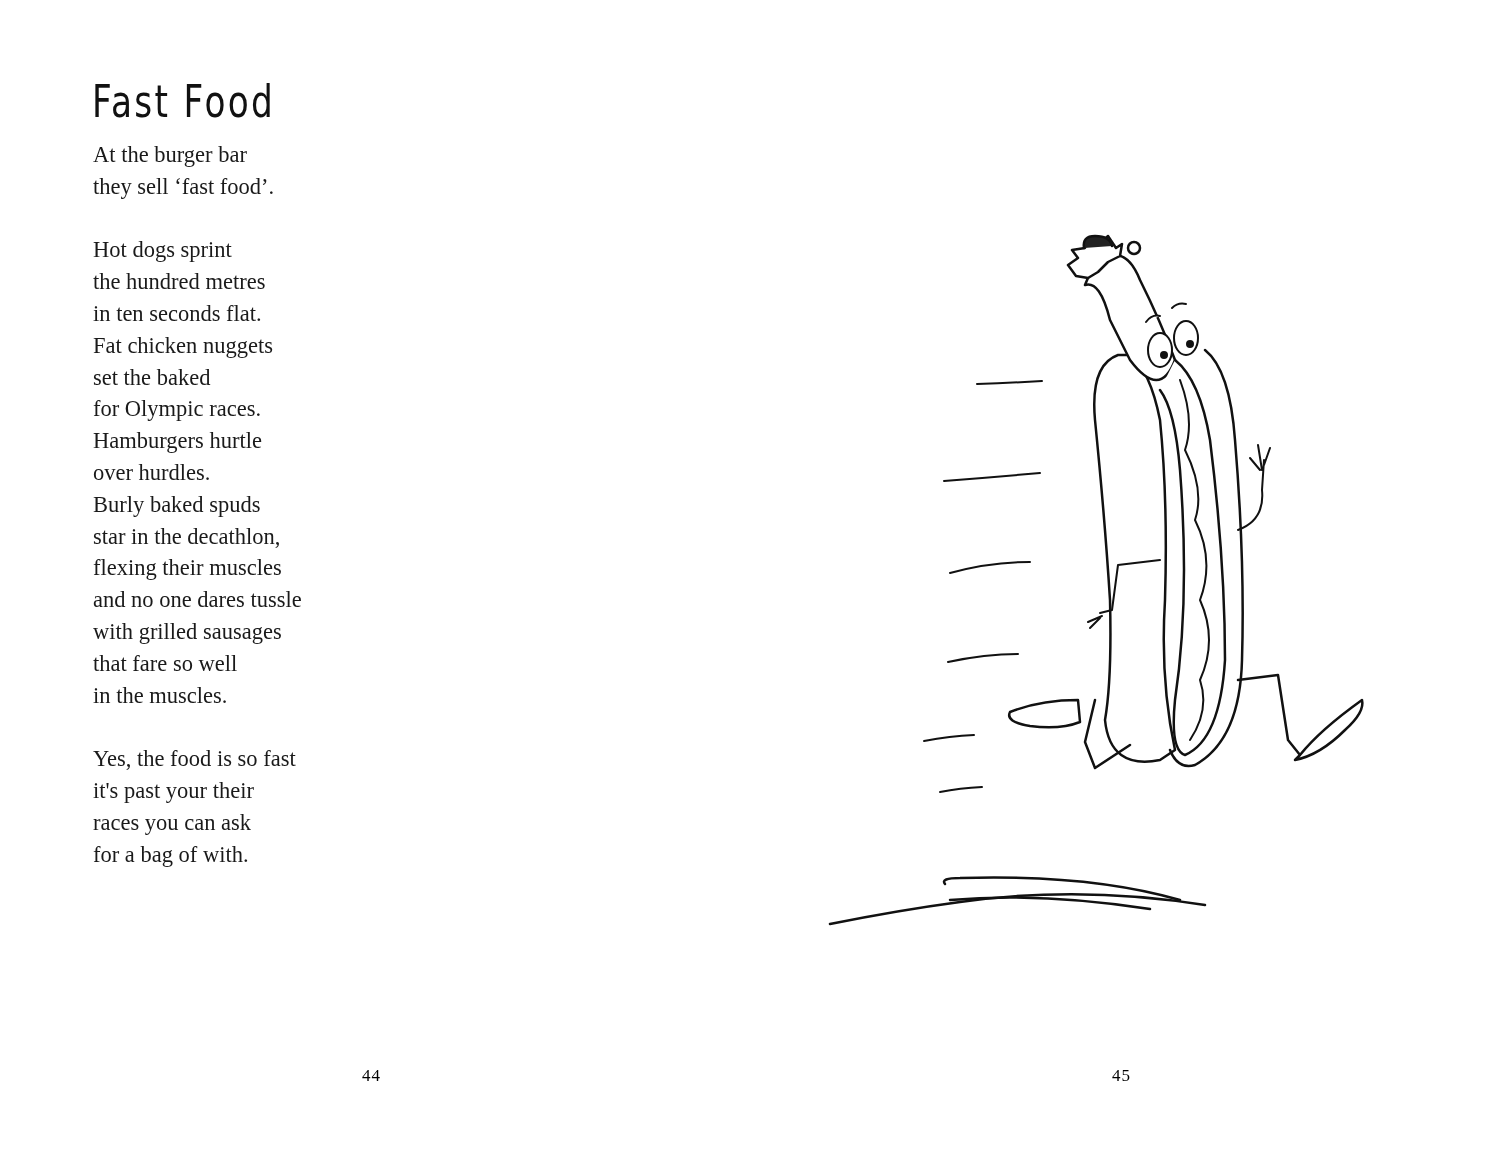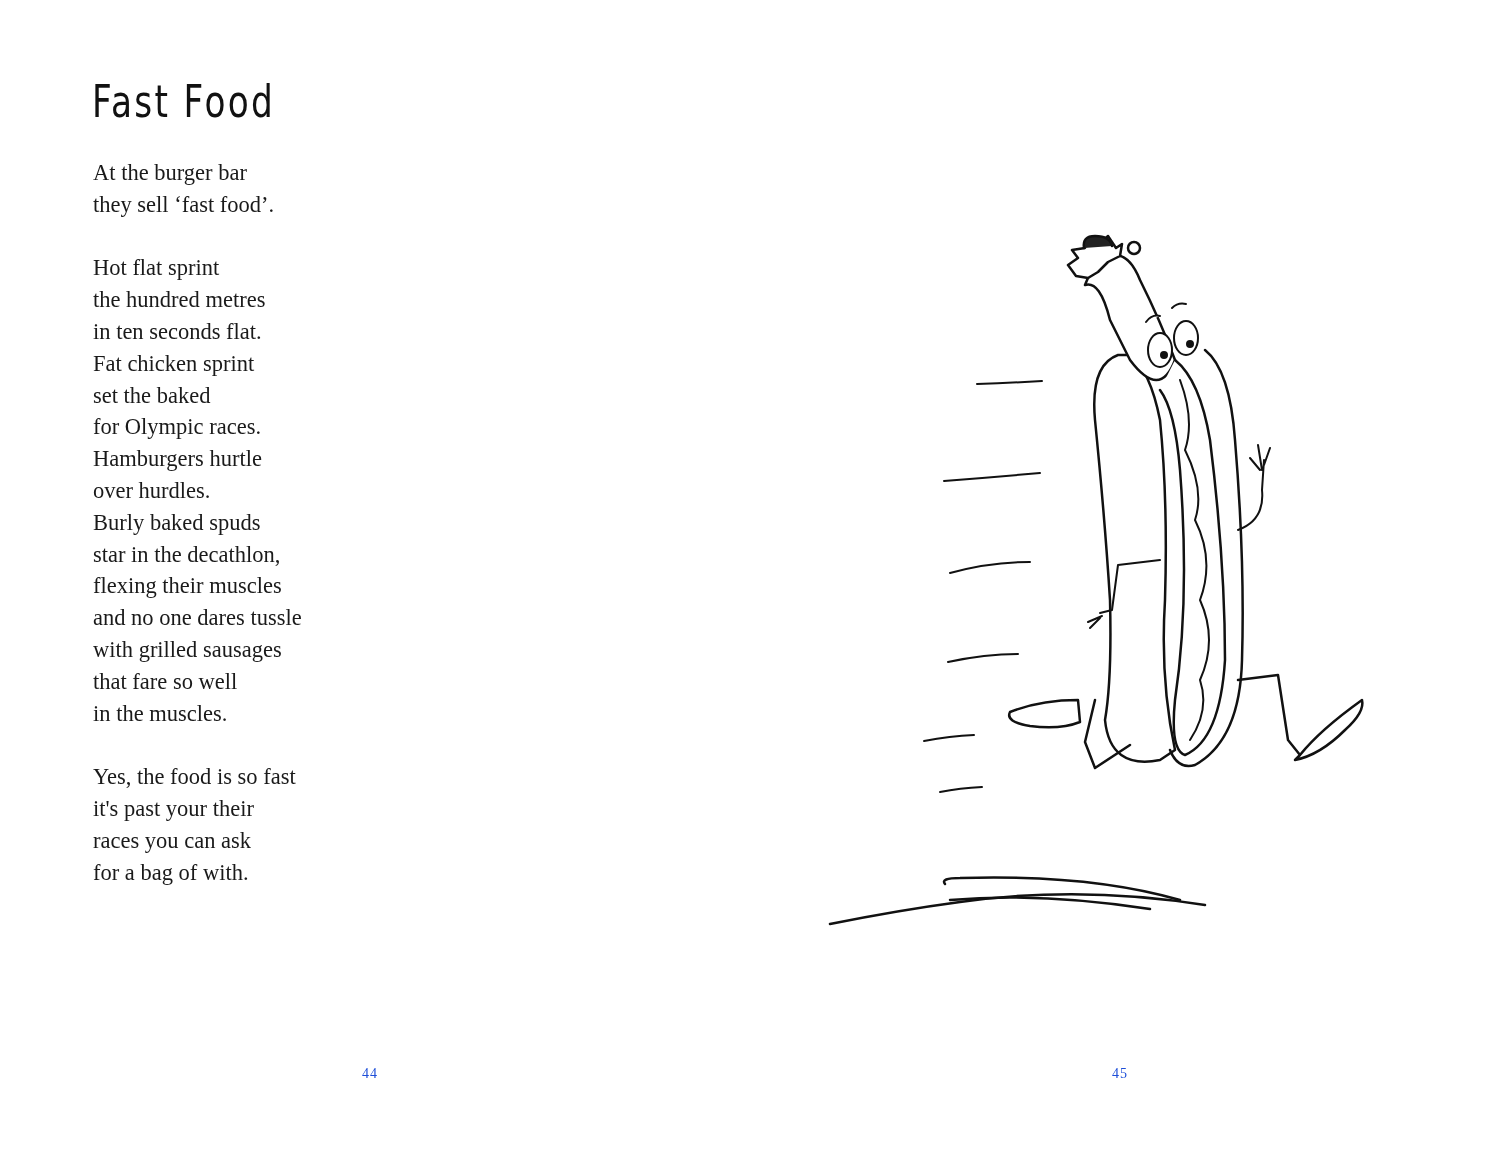--- a/index.html
+++ b/index.html
@@ -8,53 +8,53 @@
     .page-left { position: absolute; left: 0; top: 0; width: 750px; height: 1151px; }
     .page-right { position: absolute; left: 750px; top: 0; width: 750px; height: 1151px; }
     .title {
       position: absolute; left: 92px; top: 72px;
       font-family: "DejaVu Sans", sans-serif;
       font-size: 44px; font-weight: normal; letter-spacing: 3px;
       color: #111; transform: scaleX(0.78); transform-origin: left top;
       line-height: 60px;
     }
     .poem {
-      position: absolute; left: 93px; top: 157px;
+      position: absolute; left: 93px; top: 139px;
       font-family: "Liberation Serif", serif;
       font-size: 22.5px; line-height: 31.8px; color: #1a1a1a;
     }
     .stanza { margin: 0 0 31.8px 0; }
     .line { display: block; white-space: nowrap; }
     .page-number {
       position: absolute; top: 1066px;
-      font-family: "Liberation Serif", serif; font-size: 14px;
-      color: #1d4ed8; letter-spacing: 1px;
+      font-family: "Liberation Serif", serif; font-size: 17px;
+      color: #000000; letter-spacing: 1px;
     }
     .pn-left { left: 362px; }
     .pn-right { left: 362px; }
     .illustration { position: absolute; left: 0; top: 0; width: 750px; height: 1151px; }
   </style>
 </head>
 <body>
 
 <div class="spread">
 
   <div class="page-left">
     <div class="title">Fast Food</div>
 
     <div class="poem">
       <div class="stanza">
         <span class="line">At the burger bar</span>
         <span class="line">they sell ‘fast food’.</span>
       </div>
       <div class="stanza">
-        <span class="line">Hot flat sprint</span>
+        <span class="line">Hot dogs sprint</span>
         <span class="line">the hundred metres</span>
         <span class="line">in ten seconds flat.</span>
-        <span class="line">Fat chicken sprint</span>
+        <span class="line">Fat chicken nuggets</span>
         <span class="line">set the baked</span>
         <span class="line">for Olympic races.</span>
         <span class="line">Hamburgers hurtle</span>
         <span class="line">over hurdles.</span>
         <span class="line">Burly baked spuds</span>
         <span class="line">star in the decathlon,</span>
         <span class="line">flexing their muscles</span>
         <span class="line">and no one dares tussle</span>
         <span class="line">with grilled sausages</span>
         <span class="line">that fare so well</span>

